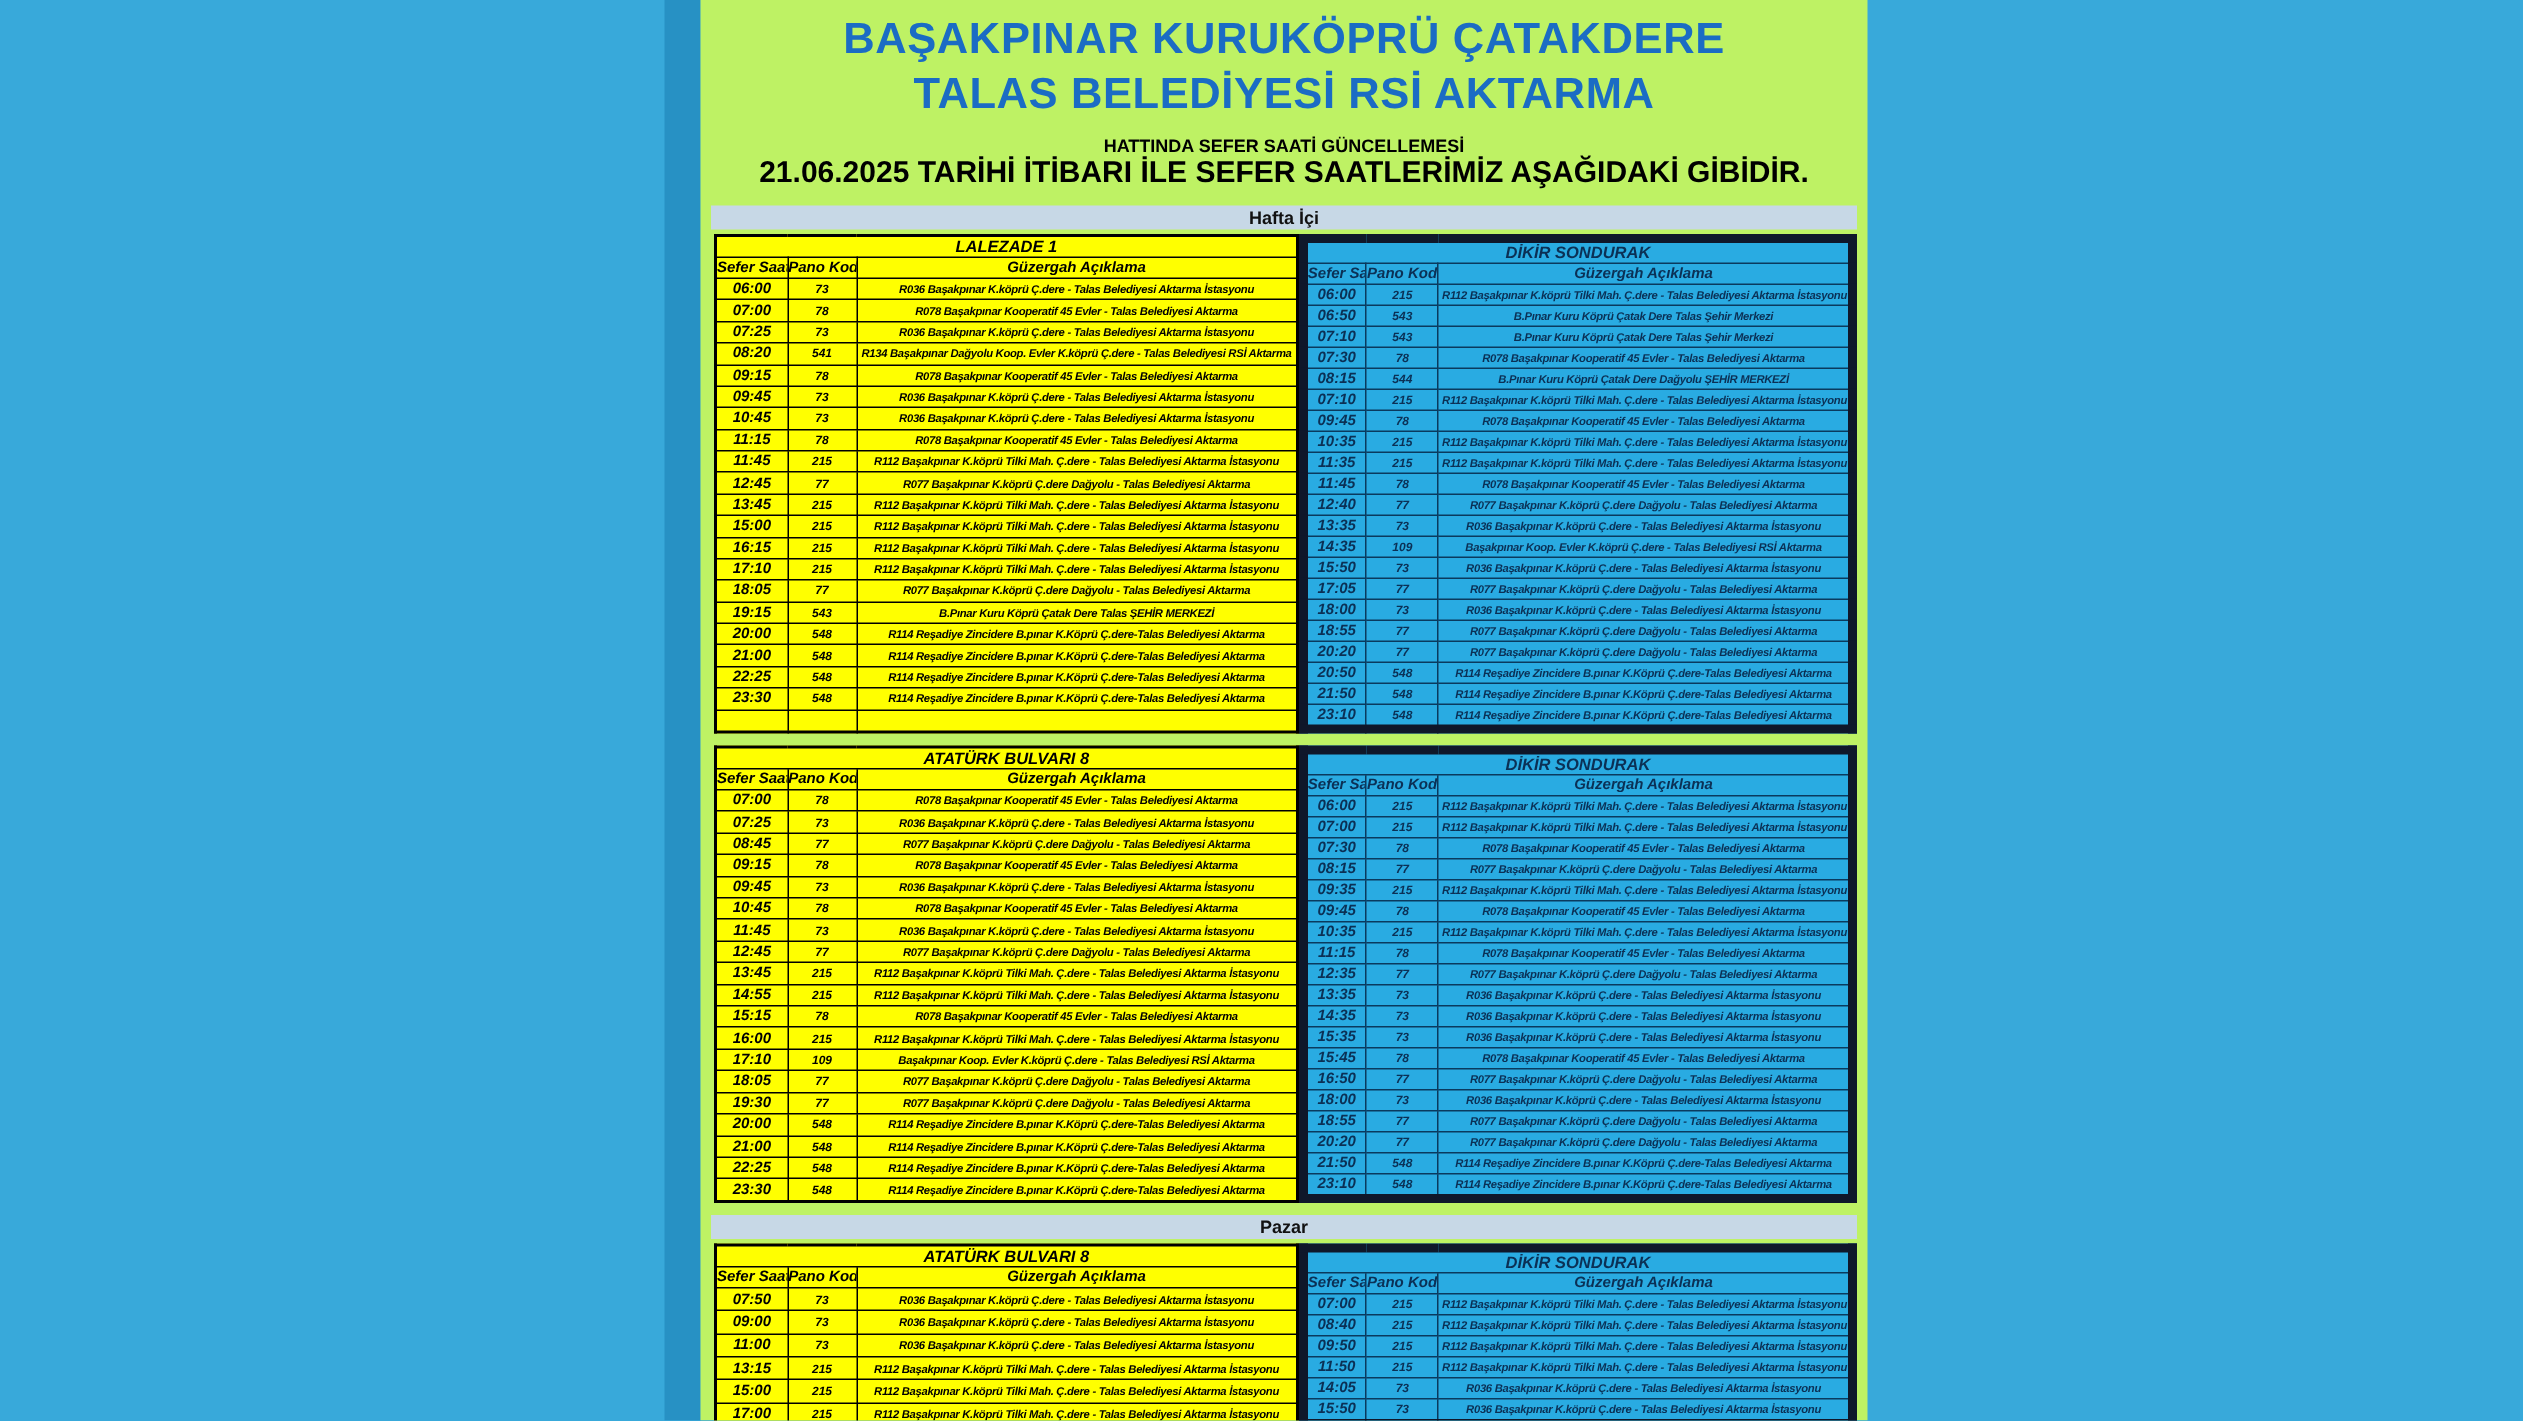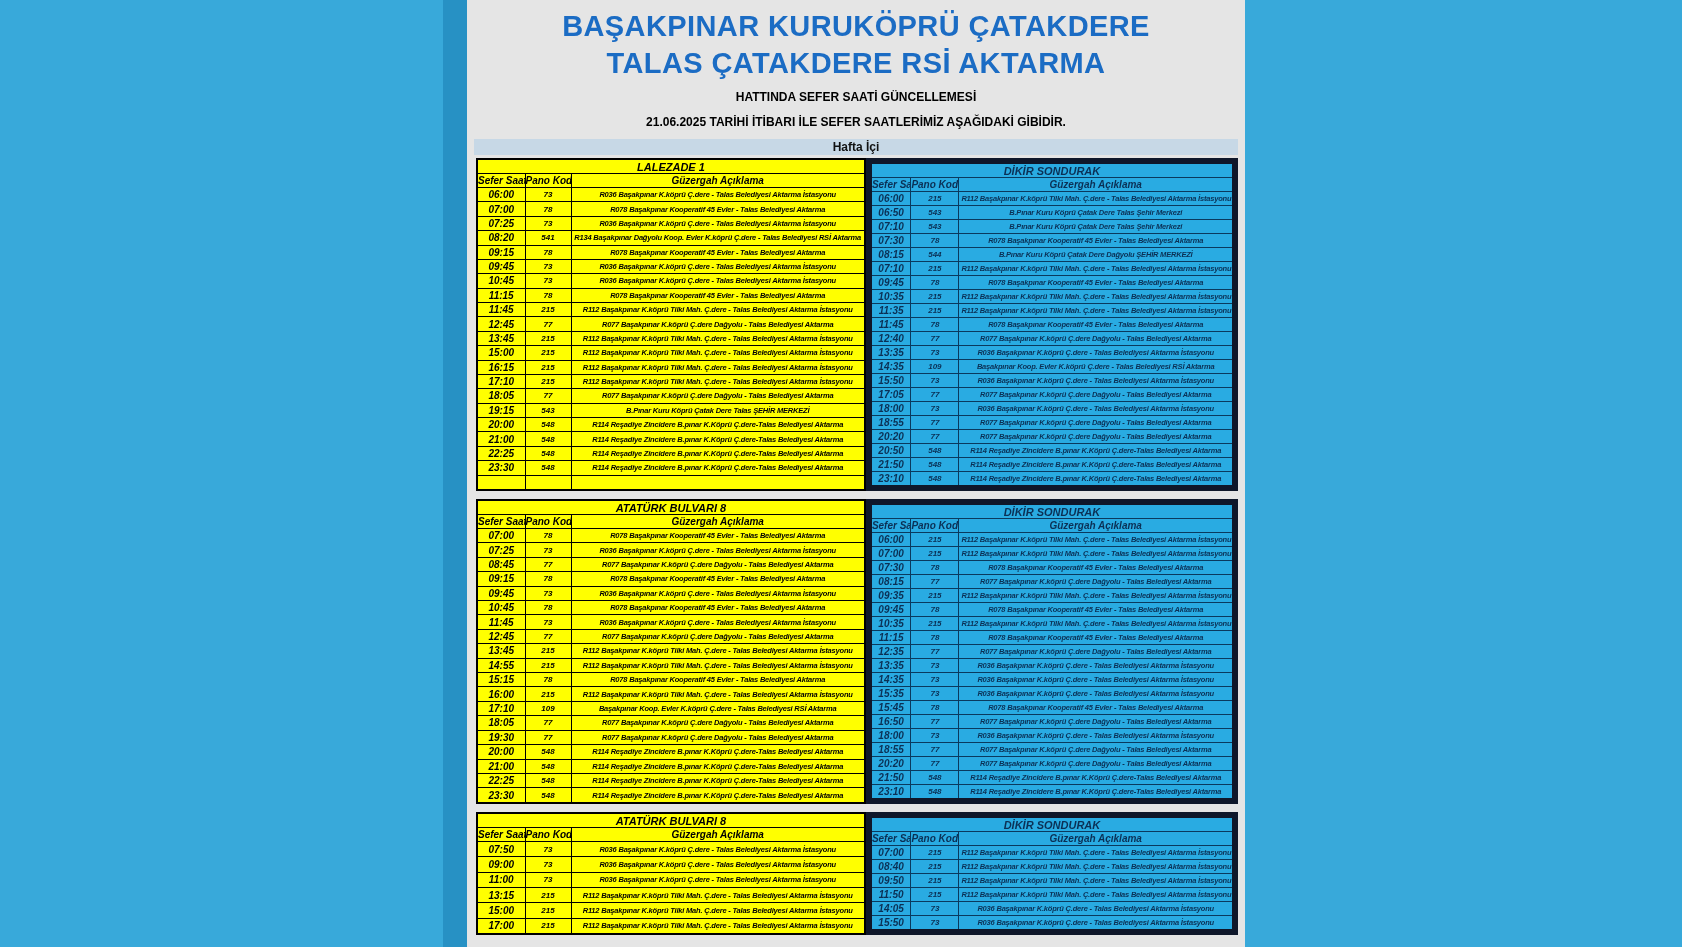--- a/index.html
+++ b/index.html
@@ -8,34 +8,34 @@
     background:#38a9da;
     font-family:"Liberation Sans", sans-serif;
     position:relative; overflow:hidden;
   }
   .edge-shadow {
     position:absolute; left:443px; top:0; width:24px; height:947px;
     background:#2791c4;
   }
   .document {
     position:absolute; left:467px; top:0; width:778px; height:947px;
-    background:#e5e5e5; box-sizing:border-box; padding:8px 7px 0 7px;
+    background:#bef264; box-sizing:border-box; padding:8px 7px 0 7px;
   }
   .title-line {
     text-align:center; color:#1b6cc4; font-weight:bold;
     font-size:29px; line-height:37px; letter-spacing:0.4px;
     white-space:nowrap;
   }
   .subtitle {
     text-align:center; color:#000; font-weight:bold;
     font-size:12px; margin-top:8px; white-space:nowrap;
   }
   .dateline {
     text-align:center; color:#000; font-weight:bold;
-    font-size:12px; margin-top:11px; white-space:nowrap;
+    font-size:20px; white-space:nowrap;
   }
   #sections .section { margin-top:8px; }
   #sections .section:first-child { margin-top:10px; }
   .section-bar {
     background:#c7d8e6; height:16px; line-height:16px;
     text-align:center; font-weight:bold; font-size:12px; color:#111;
   }
   .tables { display:flex; margin-top:3px; margin-left:2px;font-style:italic; }
   table { border-collapse:collapse; table-layout:fixed; }
   th, td {
@@ -53,21 +53,21 @@
   td.route { font-size:7.5px; font-weight:bold; text-align:center;
              letter-spacing:-0.2px; padding:0 2px; }
 </style>
 </head>
 <body>
 
 <div class="edge-shadow"></div>
 
 <div class="document">
   <div class="title-line">BAŞAKPINAR KURUKÖPRÜ ÇATAKDERE</div>
-  <div class="title-line">TALAS ÇATAKDERE RSİ AKTARMA</div>
+  <div class="title-line">TALAS BELEDİYESİ RSİ AKTARMA</div>
   <div class="subtitle">HATTINDA SEFER SAATİ GÜNCELLEMESİ</div>
   <div class="dateline">21.06.2025 TARİHİ İTİBARI İLE SEFER SAATLERİMİZ AŞAĞIDAKİ GİBİDİR.</div>
   <div id="sections">
   <div class="section">
     <div class="section-bar">Hafta İçi</div>
     <div class="tables">
       <table class="tbl-left">
         <colgroup>
               <col style="width:48px">
               <col style="width:46px">
@@ -545,20 +545,21 @@
                 <td class="time">23:10</td>
                 <td class="code">548</td>
                 <td class="route">R114 Reşadiye Zincidere B.pınar K.Köprü Ç.dere-Talas Belediyesi Aktarma</td>
               </tr>
             </tbody>
       </table>
     </div>
   </div>
 
   <div class="section">
+    <div class="section-bar">Pazar</div>
     <div class="tables">
       <table class="tbl-left">
         <colgroup>
               <col style="width:48px">
               <col style="width:46px">
               <col>
             </colgroup>
         <thead>
           <tr>
                 <th class="tbl-title" colspan="3">ATATÜRK BULVARI 8</th>

